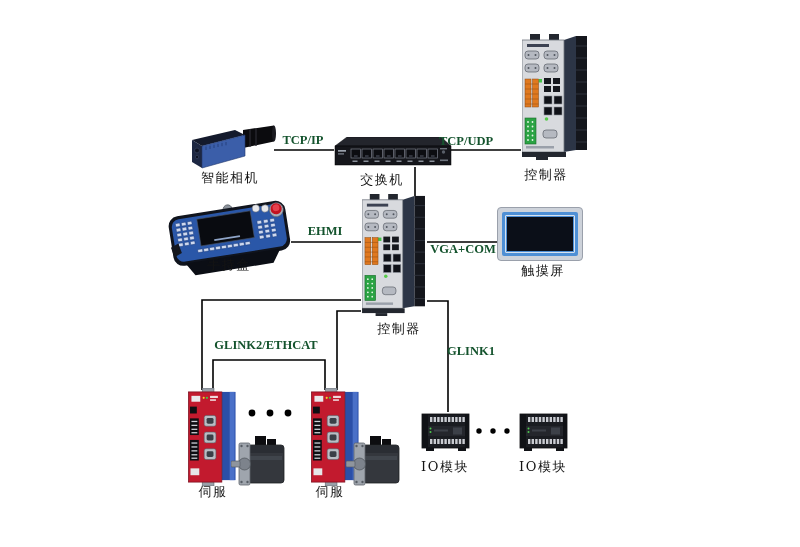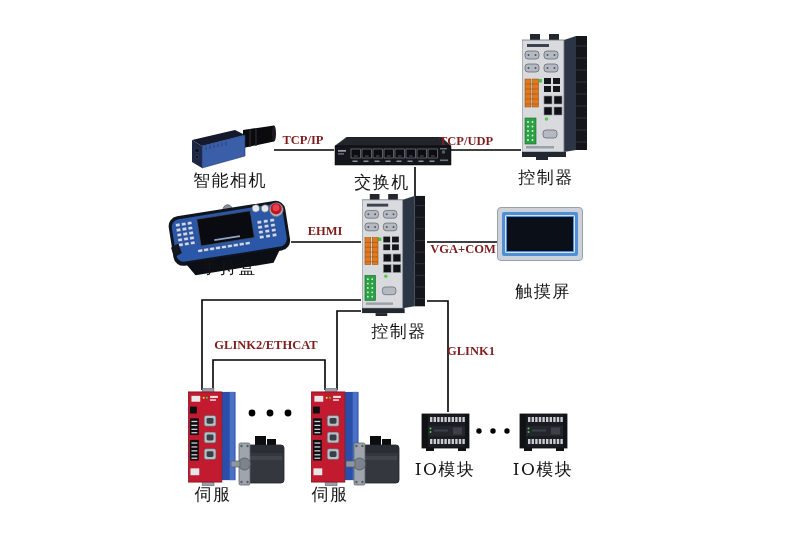--- a/index.html
+++ b/index.html
@@ -1,22 +1,22 @@
 <!DOCTYPE html>
 <html><head>
 <meta charset="utf-8">
 <style>
   html,body{margin:0;padding:0;background:#fff;}
   #canvas{position:relative;width:800px;height:547px;background:#ffffff;overflow:hidden;
           font-family:"DejaVu Serif", serif;}
   .dev{position:absolute;}
   .node-label{position:absolute;transform:translateX(-50%);white-space:nowrap;
-              font-family:"DejaVu Serif", serif;font-size:17px;color:#141414;letter-spacing:1.5px;}
+              font-family:"DejaVu Serif", serif;font-size:13px;color:#141414;letter-spacing:1.5px;}
   .link-label{position:absolute;transform:translateX(-50%);white-space:nowrap;
-              font-family:"Liberation Serif", serif;font-weight:bold;font-size:12.5px;color:#7f1d1d;}
+              font-family:"Liberation Serif", serif;font-weight:bold;font-size:12.5px;color:#14532d;}
   #wires{position:absolute;left:0;top:0;pointer-events:none;}
   
   .ts-outer{position:absolute;left:497px;top:207px;width:86px;height:54px;background:#cdd2da;
             border:1px solid #9aa0ab;border-radius:4px;box-sizing:border-box;}
   .ts-bezel{position:absolute;left:4px;top:4px;right:4px;bottom:4px;background:#4e8fd5;border-radius:2px;}
   .ts-edge{position:absolute;left:3px;top:3px;right:3px;bottom:3px;border:1px solid #d7e2ef;border-radius:1px;}
   .ts-screen{position:absolute;left:5px;top:5px;right:5px;bottom:5px;background:#0b0f18;}
   .pendant-rot{transform:rotate(-9deg);}
 </style>
 </head>
@@ -379,21 +379,21 @@
     </svg>
   <svg class="dev" style="left:518px;top:408px" width="52" height="46" viewBox="0 0 52 44">
       <use href="#sym-io-module"></use>
     </svg>
 
   <span class="node-label" style="left:230px;top:169px">智能相机</span>
   <span class="node-label" style="left:382px;top:171px">交换机</span>
   <span class="node-label" style="left:546px;top:166px">控制器</span>
   <span class="node-label" style="left:229px;top:256px">手持盒</span>
   <span class="node-label" style="left:399px;top:320px">控制器</span>
-  <span class="node-label" style="left:543px;top:280px">触摸屏</span>
+  <span class="node-label" style="left:543px;top:262px">触摸屏</span>
   <span class="node-label" style="left:213px;top:483px">伺服</span>
   <span class="node-label" style="left:330px;top:483px">伺服</span>
   <span class="node-label" style="left:445px;top:458px">IO模块</span>
   <span class="node-label" style="left:543px;top:458px">IO模块</span>
 
   <span class="link-label" style="left:303px;top:133px">TCP/IP</span>
   <span class="link-label" style="left:466px;top:134px">TCP/UDP</span>
   <span class="link-label" style="left:325px;top:224px">EHMI</span>
   <span class="link-label" style="left:463px;top:242px">VGA+COM</span>
   <span class="link-label" style="left:266px;top:338px">GLINK2/ETHCAT</span>

